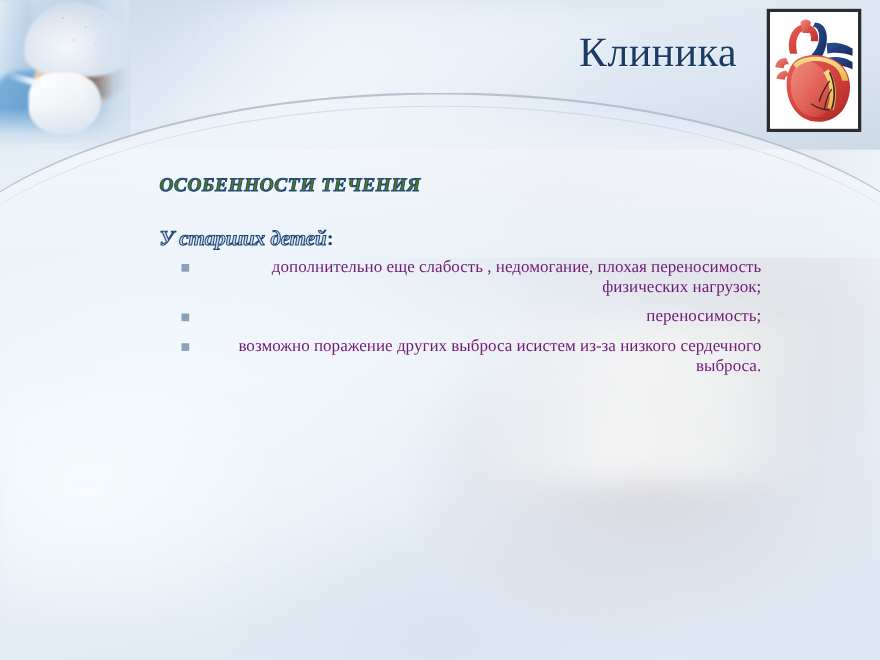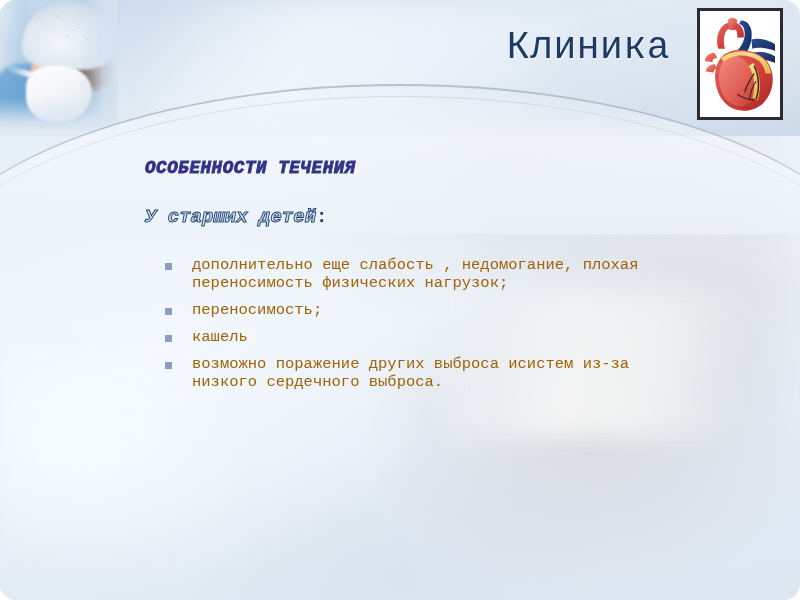--- a/index.html
+++ b/index.html
@@ -6,23 +6,22 @@
   html, body {
     margin: 0;
     padding: 0;
     background: #ffffff;
   }
   #slide {
     position: relative;
     width: 800px;
     height: 600px;
     overflow: hidden;
-    font-family: Liberation Mono, monospace;
+    font-family: Liberation Serif, serif;
     background: #e8eef6;
-    border-radius: 16px;
   }
 
   
   .bg-base {
     position: absolute;
     inset: 0;
     background:
       radial-gradient(ellipse 340px 240px at 74% 72%, rgba(196,186,190,0.40) 0%, rgba(196,186,190,0) 68%),
       radial-gradient(ellipse 260px 190px at 88% 48%, rgba(205,196,199,0.34) 0%, rgba(205,196,199,0) 70%),
       radial-gradient(ellipse 300px 230px at 62% 30%, rgba(222,224,231,0.55) 0%, rgba(222,224,231,0) 72%),
@@ -182,58 +181,59 @@
   .content {
     position: absolute;
     left: 140px; top: 158px;
     width: 600px;
   }
   .sec-title {
     font-size: 17.5px;
     font-weight: bold;
     font-style: italic;
     letter-spacing: 0.6px;
-    color: #4c1d95;
+    color: #4d7c0f;
     -webkit-text-stroke: 0.9px #24487a;
     text-shadow:
        1px 1px 0 rgba(255,255,255,0.55),
       -0.4px -0.4px 0 rgba(40,80,130,0.25);
     margin: 0 0 28px 5px;
     white-space: nowrap;
   }
   .sub-title {
     font-size: 19px;
     font-weight: bold;
     font-style: italic;
     color: #d3dfec;
     -webkit-text-stroke: 0.95px #1f4577;
     text-shadow: 1px 1px 0 rgba(255,255,255,0.5);
-    margin: 0 0 29px 5px;
+    margin: 0 0 5px 5px;
     white-space: nowrap;
   }
   .sub-title .colon {
     color: #1b3a64;
     -webkit-text-stroke: 0;
     font-style: normal;
     text-shadow: none;
   }
 
   ul.bullets {
     list-style: none;
     margin: 0;
     padding: 0 0 0 22px;
   }
   ul.bullets > li {
     position: relative;
     padding-left: 30px;
     margin-bottom: 9px;
     font-size: 15.5px;
     line-height: 1.16;
-    color: #a16207;
+    color: #701a75;
     max-width: 500px;
+    text-align: right;
   }
   ul.bullets > li::before {
     content: "";
     position: absolute;
     left: 3px;
     top: 6px;
     width: 7px;
     height: 7px;
     background: #8ba0b8;
   }
@@ -330,18 +330,17 @@
   </div>
 
   <div class="content">
     <div class="sec-title">ОСОБЕННОСТИ ТЕЧЕНИЯ</div>
 
     <div class="sub-title"><span>У старших детей</span><span class="colon">:</span></div>
 
     <ul class="bullets">
       <li class="wide">дополнительно еще слабость , недомогание, плохая переносимость физических нагрузок;</li>
       <li>переносимость;</li>
-      <li>кашель</li>
       <li class="wide">возможно поражение других выброса исистем из-за низкого сердечного выброса.</li>
     </ul>
   </div>
 
 </div>
 
 </body></html>

